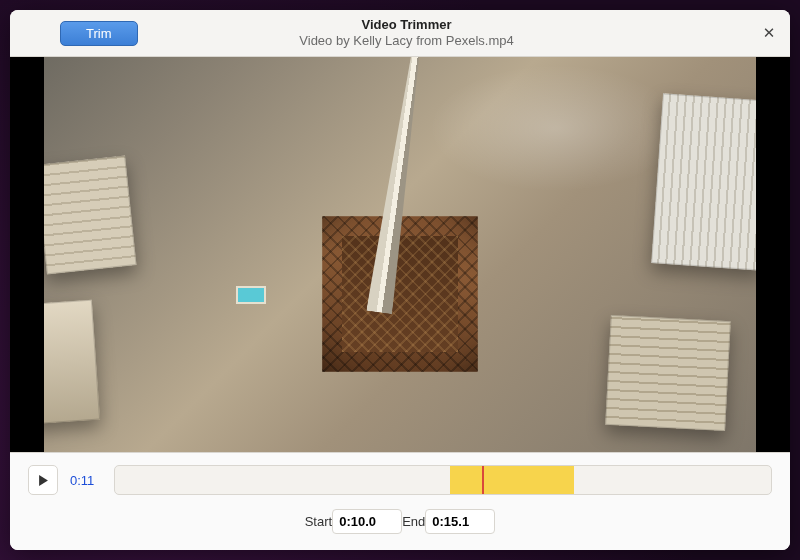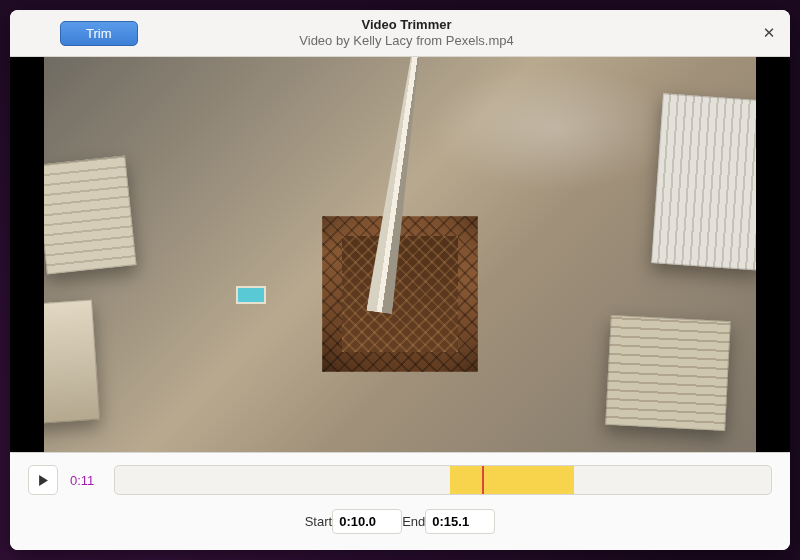--- a/index.html
+++ b/index.html
@@ -112,21 +112,21 @@
     padding:12px 18px 16px;
     border-top:1px solid var(--border);
   }
   .row1{display:flex;align-items:center;gap:12px;}
   .play-btn{
     width:30px;height:30px;border:1px solid var(--border);
     border-radius:5px;background:#fff;cursor:pointer;
     display:flex;align-items:center;justify-content:center;
   }
   .play-btn svg{width:11px;height:11px;fill:#333;}
-  .curtime{font-size:13px;color:#a21caf;min-width:32px;}
+  .curtime{font-size:13px;color:#1d4ed8;min-width:32px;}
   .timeline{
     flex:1;height:28px;border:1px solid var(--border);
     border-radius:5px;background:var(--track);position:relative;cursor:pointer;
   }
   .sel{
     position:absolute;top:0;bottom:0;background:var(--yellow);
   }
   .playhead{
     position:absolute;top:0;bottom:0;width:2px;background:#d9483b;
   }

